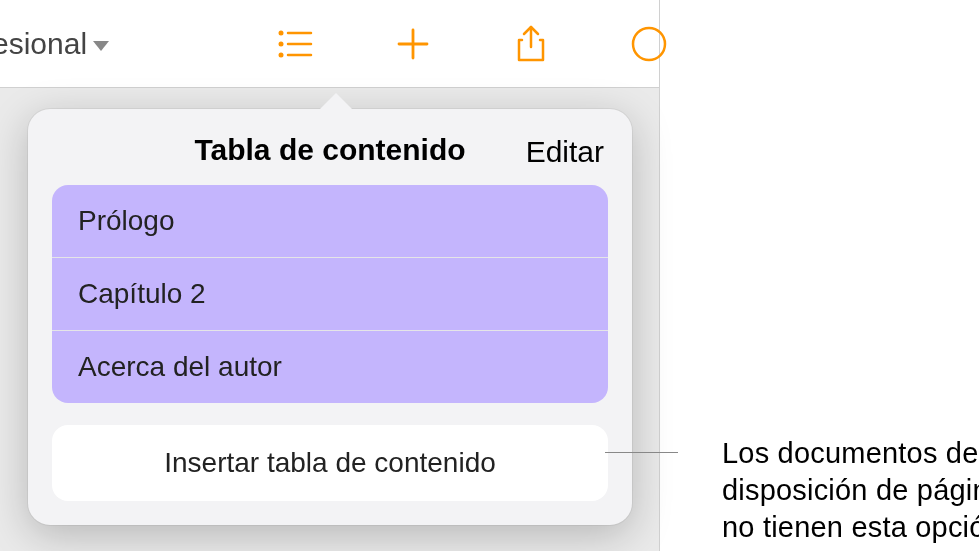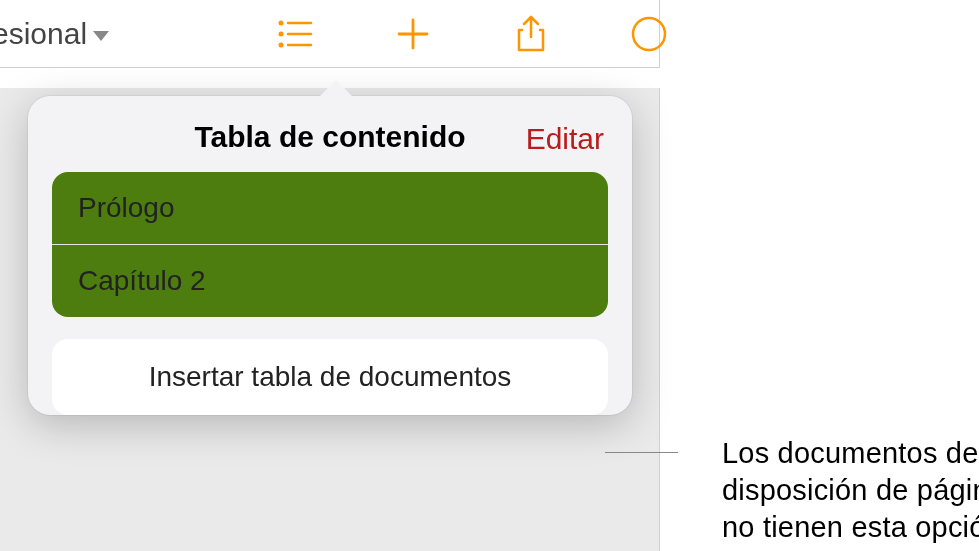--- a/index.html
+++ b/index.html
@@ -9,21 +9,21 @@
       height: 551px;
       background: #ffffff;
       position: relative;
       overflow: hidden;
     }
     .toolbar {
       position: absolute;
       top: 0;
       left: 0;
       width: 660px;
-      height: 68px;
+      height: 88px;
       border-bottom: 1px solid #d0d0d0;
       border-right: 1px solid #d0d0d0;
       display: flex;
       align-items: center;
       background: #ffffff;
       padding-left: 0;
     }
     .doc-title {
       font-size: 30px;
       color: #444;
@@ -59,26 +59,27 @@
       position: absolute;
       top: 88px;
       left: 0;
       width: 660px;
       bottom: 0;
       background: #eaeaea;
       border-right: 1px solid #d0d0d0;
     }
     .popover {
       position: absolute;
-      top: 96px;
+      top: 109px;
       left: 28px;
       width: 604px;
       background: #f3f3f5;
       border-radius: 22px;
       box-shadow: 0 10px 40px rgba(0,0,0,0.22), 0 0 0 1px rgba(0,0,0,0.05);
+      padding-bottom: 24px;
     }
     .popover::before {
       content: "";
       position: absolute;
       top: -16px;
       left: 290px;
       width: 0;
       height: 0;
       border-left: 18px solid transparent;
       border-right: 18px solid transparent;
@@ -92,25 +93,25 @@
     .popover-title {
       font-size: 30px;
       font-weight: 600;
       color: #000;
     }
     .edit-link {
       position: absolute;
       right: 28px;
       top: 26px;
       font-size: 30px;
-      color: #b91c1c;
+      color: #000000;
       font-weight: 400;
     }
     .toc-list {
-      background: #4d7c0f;
+      background: #c4b5fd;
       margin: 0 24px;
       border-radius: 16px;
       overflow: hidden;
     }
     .toc-item {
       padding: 20px 26px;
       font-size: 28px;
       color: #222;
       border-bottom: 1px solid #e5e5e7;
     }
@@ -188,18 +189,19 @@
 <div class="doc-area"></div>
 
 <div class="popover">
   <div class="popover-header">
     <div class="popover-title">Tabla de contenido</div>
     <div class="edit-link">Editar</div>
   </div>
   <div class="toc-list">
     <div class="toc-item">Prólogo</div>
     <div class="toc-item">Capítulo 2</div>
-  </div>
-  <div class="insert-btn">Insertar tabla de documentos</div>
+    <div class="toc-item">Acerca del autor</div>
+  </div>
+  <div class="insert-btn">Insertar tabla de contenido</div>
 </div>
 
 <div class="callout-line"></div>
 <div class="callout">Los documentos de disposición de página no tienen esta opción</div>
 
 </body></html>

